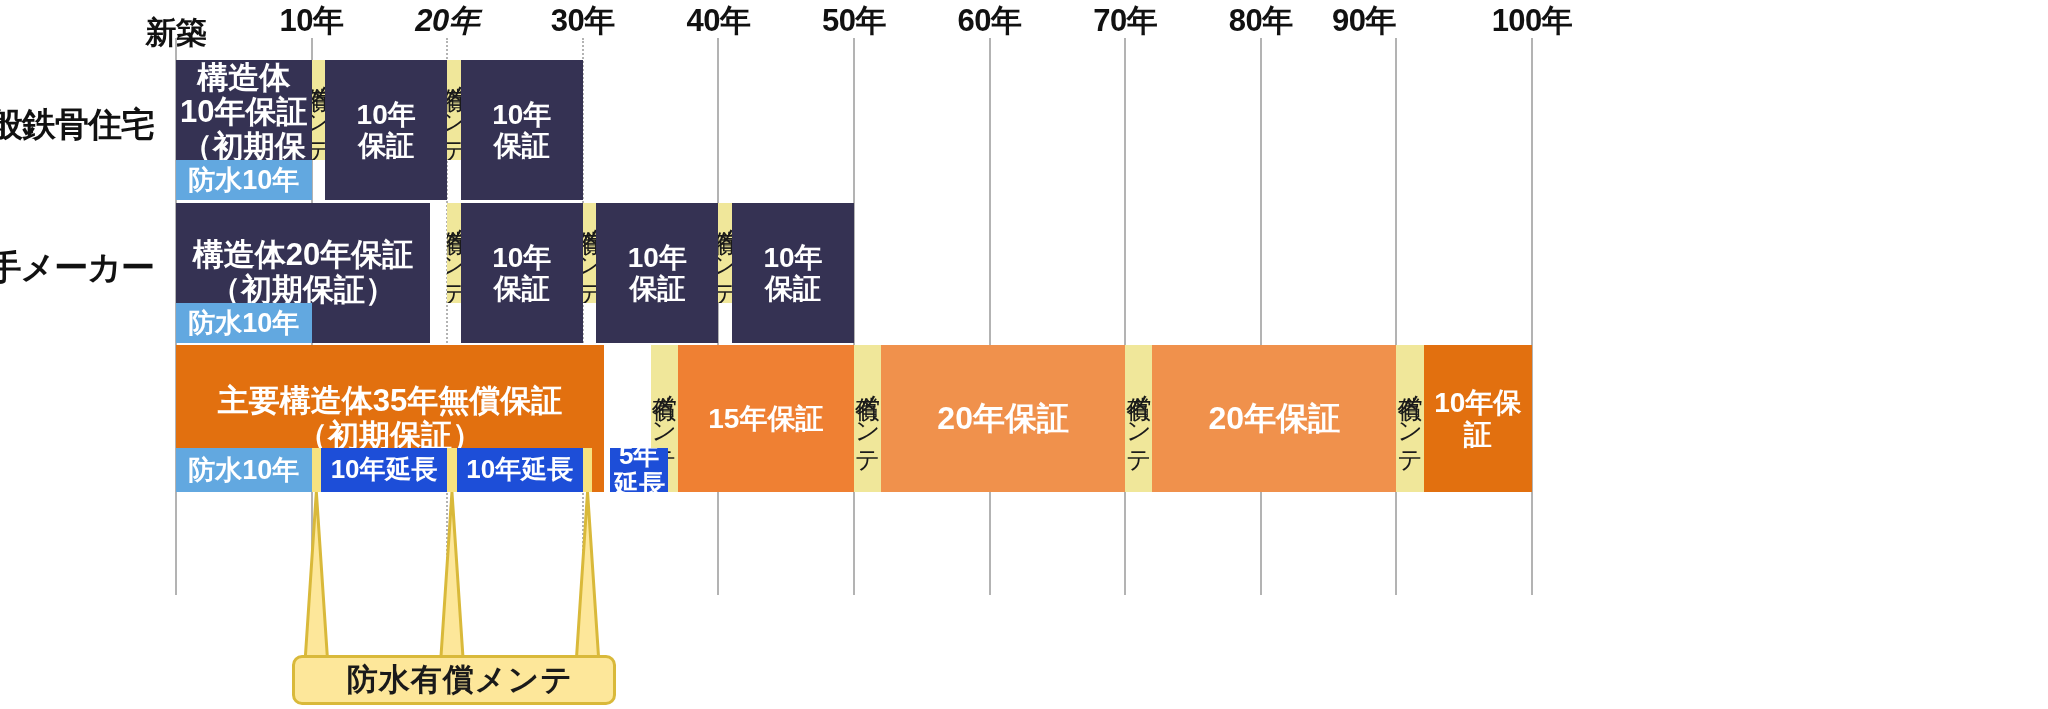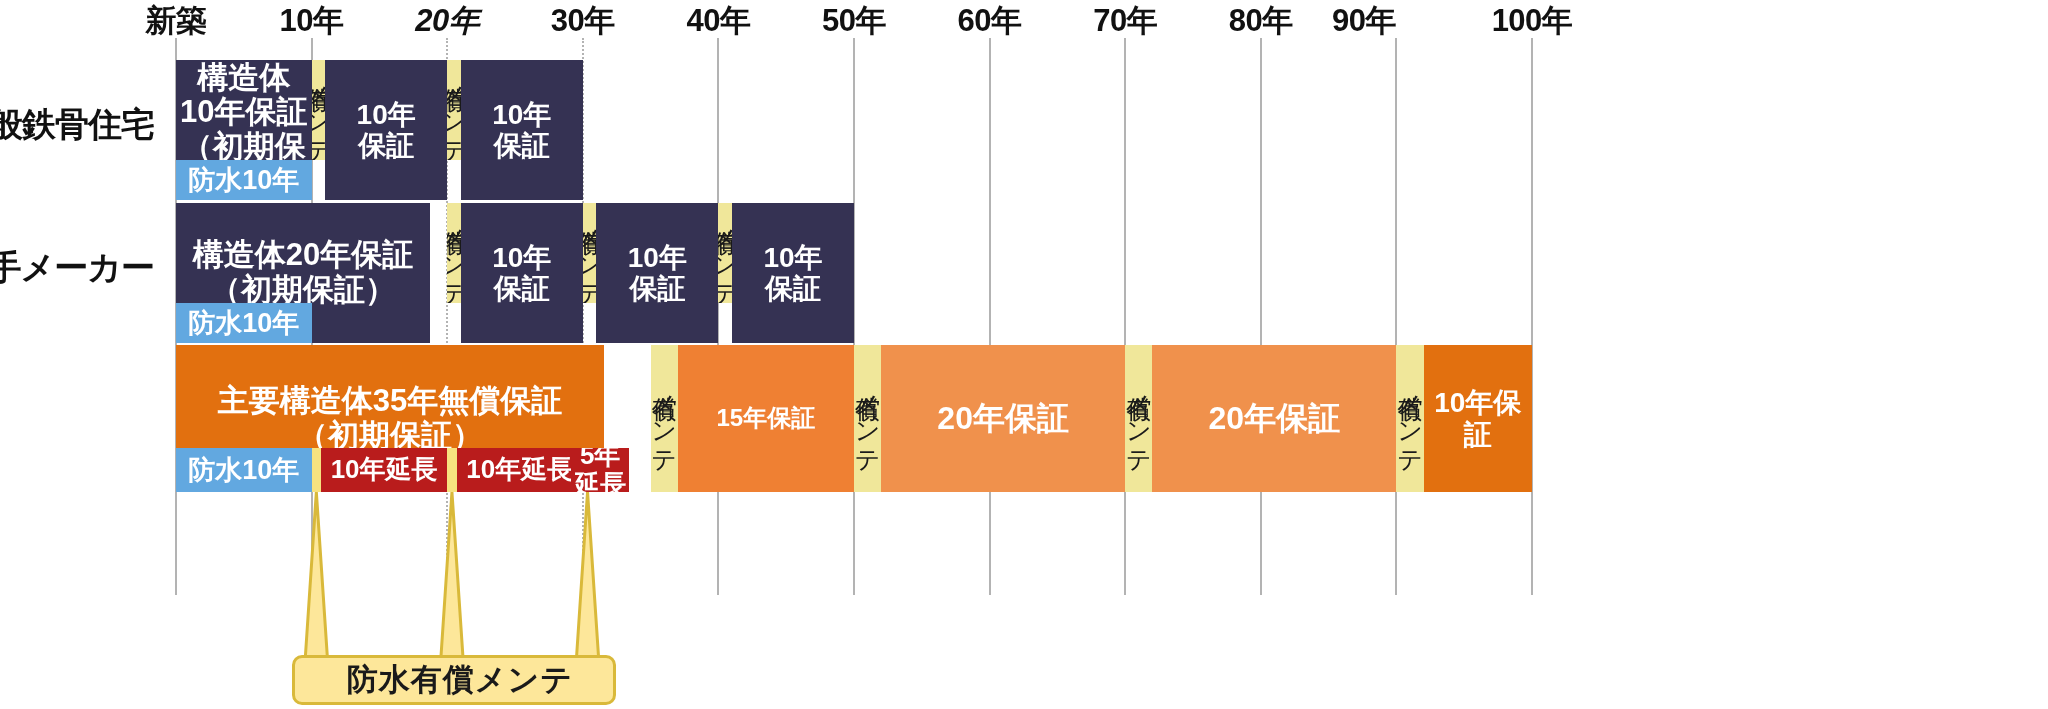--- a/index.html
+++ b/index.html
@@ -89,30 +89,30 @@
   .seg-orange-dark {
     background: #e2700f;
     color: #ffffff;
     font-weight: bold;
     font-size: 28px;
   }
   .seg-orange-mid {
     background: #ef8033;
     color: #ffffff;
     font-weight: bold;
-    font-size: 24px;
+    font-size: 28px;
   }
   .seg-orange-light {
     background: #f0914c;
     color: #ffffff;
     font-weight: bold;
     font-size: 32px;
   }
   .seg-ext {
-    background: #b91c1c;
+    background: #1d4ed8;
     color: #ffffff;
     font-weight: bold;
     font-size: 26px;
   }
   .seg-maint-thin {
     background: #f7e27f;
   }
 
   .seg-title-big {
     font-size: 31px;
@@ -133,21 +133,21 @@
     letter-spacing: 1px;
   }
   .pointer {
     position: absolute;
   }
 </style>
 </head>
 <body>
 
 <div id="chart">
-    <div class="axis-label" style="left: 176px; top: 0px;">新築</div>
+    <div class="axis-label" style="left: 176px; top: 12px;">新築</div>
     <div class="gridline" style="left: 175px; top: 38px; height: 557px;"></div>
     <div class="axis-label" style="left: 311.6px; top: 0px;">10年</div>
     <div class="gridline" style="left: 310.6px; top: 38px; height: 557px;"></div>
     <div class="axis-label" style="left: 447.2px; top: 0px; font-style: italic;">20年</div>
     <div class="gridline dashed" style="left: 446.2px; top: 38px; height: 557px;"></div>
     <div class="axis-label" style="left: 582.8px; top: 0px;">30年</div>
     <div class="gridline dashed" style="left: 581.8px; top: 38px; height: 557px;"></div>
     <div class="axis-label" style="left: 718.4px; top: 0px;">40年</div>
     <div class="gridline" style="left: 717.4px; top: 38px; height: 557px;"></div>
     <div class="axis-label" style="left: 854px; top: 0px;">50年</div>
@@ -244,21 +244,21 @@
     </div>
     <div class="seg seg-maint-thin" style="left: 447.2px; width: 9.492px; top: 448px; height: 44px;">
       <span></span>
     </div>
     <div class="seg seg-ext" style="left: 456.692px; width: 126.108px; top: 448px; height: 44px;">
       <span>10年延長</span>
     </div>
     <div class="seg seg-maint-thin" style="left: 582.8px; width: 9.492px; top: 448px; height: 44px;">
       <span></span>
     </div>
-    <div class="seg seg-ext" style="left: 571px; width: 58.308px; top: 448px; height: 44px;">
+    <div class="seg seg-ext" style="left: 610px; width: 58.308px; top: 448px; height: 44px;">
       <span>5年延長</span>
     </div>
     <div class="callout" style="left: 292.346px; top: 655px; width: 323.2px; height: 50px; z-index: 5; padding-left: 12px;">防水有償メンテ</div>
     <svg width="2048" height="709" class="pointer" style="left: 0px; top: 0px; z-index: 4;">
       <path d="M305.346,657 L316.346,492 L327.346,657 Z" fill="#fde79a" stroke="#d9b93a" stroke-width="3"></path>
       <path d="M440.946,657 L451.946,492 L462.946,657 Z" fill="#fde79a" stroke="#d9b93a" stroke-width="3"></path>
       <path d="M576.546,657 L587.546,492 L598.546,657 Z" fill="#fde79a" stroke="#d9b93a" stroke-width="3"></path>
     </svg>
   </div>
 

